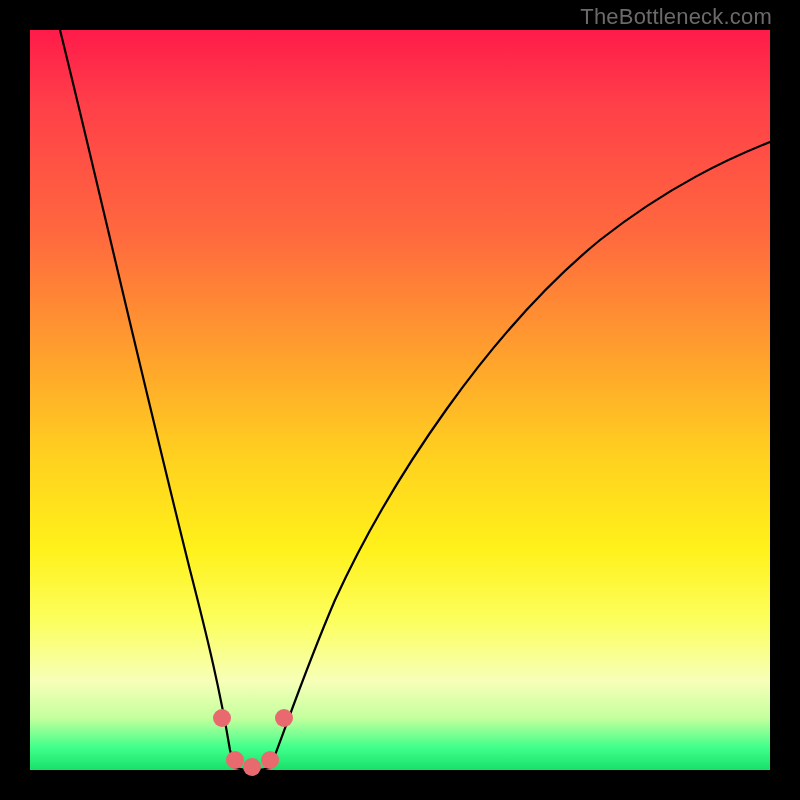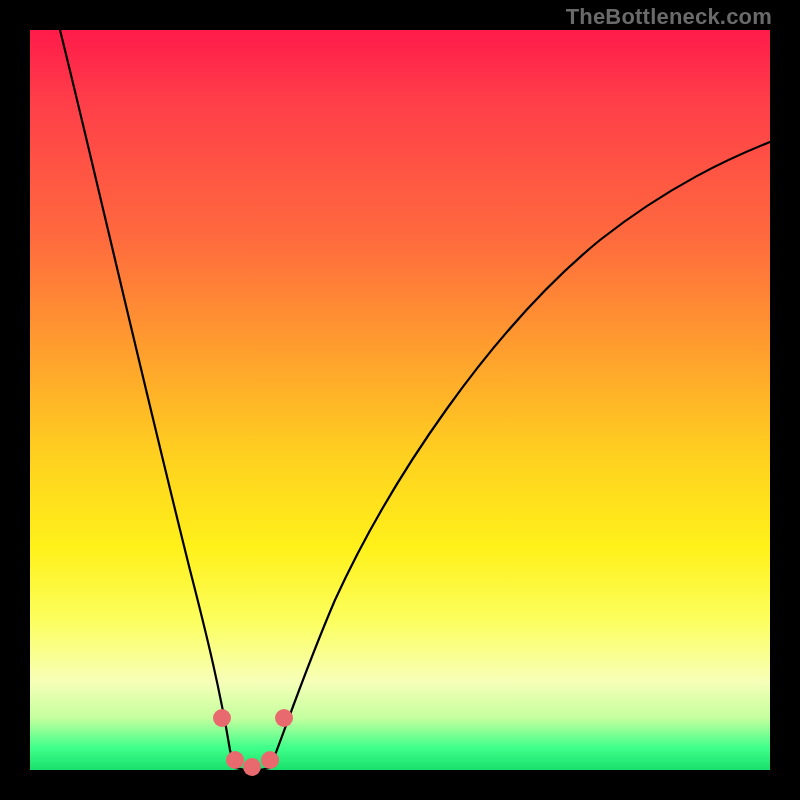--- a/index.html
+++ b/index.html
@@ -41,21 +41,21 @@
       #18e06b 100%
     );
   }
   .watermark {
     position: absolute;
     top: 4px;
     right: 28px;
     color: #6a6a6a;
     font-size: 22px;
     letter-spacing: 0.2px;
-    font-weight: 700;
+    font-weight: 400;
     user-select: none;
   }
   svg.curve {
     position: absolute;
     left: 0;
     top: 0;
     width: 740px;
     height: 740px;
     overflow: visible;
   }

